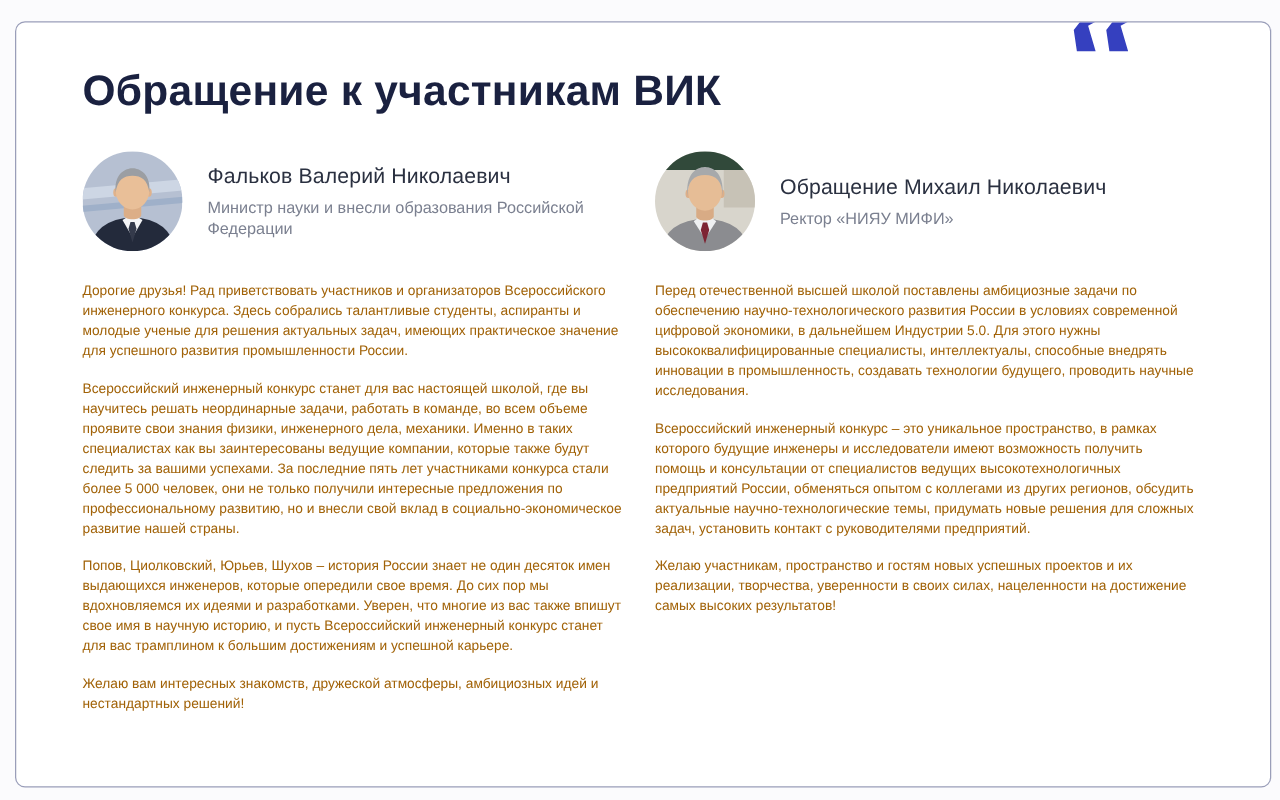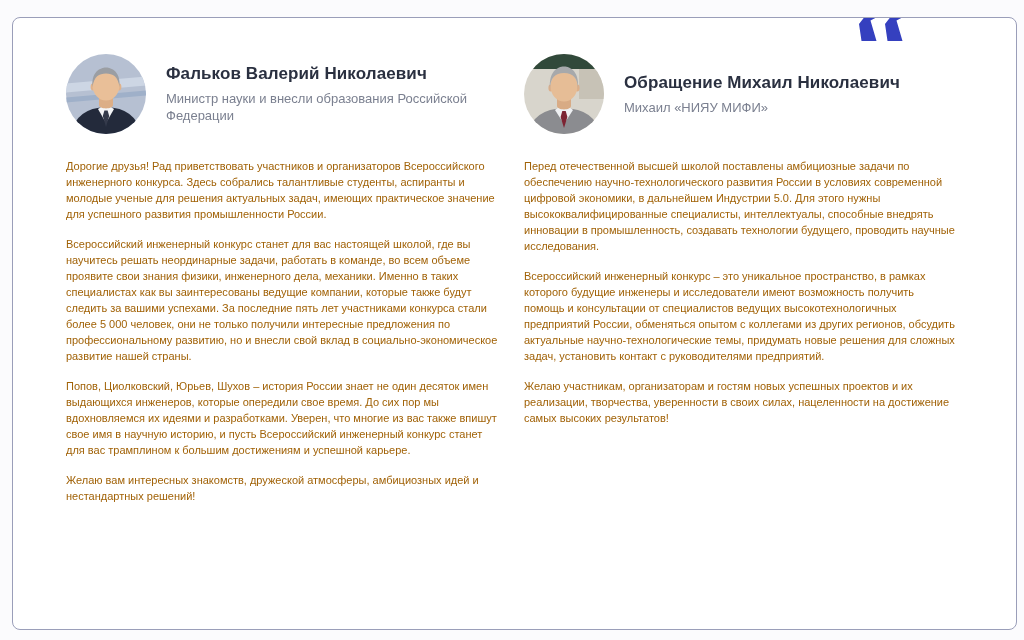--- a/index.html
+++ b/index.html
@@ -45,21 +45,21 @@
     width: 80px; height: 80px;
     border-radius: 50%;
     overflow: hidden;
     flex: none;
     display: block;
   }
   .avatar svg { display: block; }
   .ident h3 {
     margin: 0 0 6px 0;
     font-size: 17px;
-    font-weight: bold;
+    font-weight: normal;
     color: #2a3040;
     letter-spacing: .1px;
   }
   .ident .role {
     margin: 0;
     font-size: 13px;
     line-height: 17px;
     color: #7b8090;
   }
   .para {
@@ -74,20 +74,21 @@
 
 <div class="card">
 
   <div class="quote-badge">
     <svg width="52" height="37" viewBox="0 0 52 37" xmlns="http://www.w3.org/2000/svg">
       <path d="M15 1 L23 10 L12.5 15.5 L18.5 36 L3.5 36 L1 19 Z" fill="#3540bf"></path>
       <path d="M41 1 L49 10 L38.5 15.5 L44.5 36 L29.5 36 L27 19 Z" fill="#3540bf"></path>
     </svg>
   </div>
 
+  <h1 class="page-title">Обращение к участникам ВИК</h1>
 
   <div class="columns">
 
     <section class="col">
       <header class="profile">
         <span class="avatar">
           <svg width="80" height="80" viewBox="0 0 80 80" xmlns="http://www.w3.org/2000/svg">
             <rect width="80" height="80" fill="#b6c0d2"></rect>
             <rect x="-6" y="26" width="92" height="9" fill="#cdd6e4" transform="rotate(-5 40 30)"></rect>
             <rect x="-6" y="40" width="92" height="5" fill="#9fb0c9" transform="rotate(-5 40 42)"></rect>
@@ -124,22 +125,22 @@
             <path d="M38.3 57 L36.6 63 L40 74 L43.4 63 L41.7 57 Z" fill="#7d2433"></path>
             <path d="M33 43 h14 v9 c0 4.5 -14 4.5 -14 0 Z" fill="#d8ab85"></path>
             <ellipse cx="26.6" cy="34" rx="2.2" ry="3.4" fill="#ddaf89"></ellipse>
             <ellipse cx="53.4" cy="34" rx="2.2" ry="3.4" fill="#ddaf89"></ellipse>
             <ellipse cx="40" cy="32" rx="13.5" ry="15.5" fill="#e6bd96"></ellipse>
             <path d="M26 36 C24 14 37 12.5 40 12.5 C43 12.5 56 14 54 36 C54 24 49 19 40 19 C31 19 26 24 26 36 Z" fill="#a7a9ab"></path>
           </svg>
         </span>
         <div class="ident">
           <h3>Обращение Михаил Николаевич</h3>
-          <p class="role">Михаил «НИЯУ МИФИ»</p>
+          <p class="role">Ректор «НИЯУ МИФИ»</p>
         </div>
       </header>
       <p class="para">Перед отечественной высшей школой поставлены амбициозные задачи по обеспечению научно-технологического развития России в условиях современной цифровой экономики, в дальнейшем Индустрии 5.0. Для этого нужны высококвалифицированные специалисты, интеллектуалы, способные внедрять инновации в промышленность, создавать технологии будущего, проводить научные исследования.</p>
       <p class="para">Всероссийский инженерный конкурс – это уникальное пространство, в рамках которого будущие инженеры и исследователи имеют возможность получить помощь и консультации от специалистов ведущих высокотехнологичных предприятий России, обменяться опытом с коллегами из других регионов, обсудить актуальные научно-технологические темы, придумать новые решения для сложных задач, установить контакт с руководителями предприятий.</p>
-      <p class="para">Желаю участникам, организаторам и гостям новых успешных проектов и их реализации, творчества, уверенности в своих силах, нацеленности на достижение самых высоких результатов!</p>
+      <p class="para">Желаю участникам, пространство и гостям новых успешных проектов и их реализации, творчества, уверенности в своих силах, нацеленности на достижение самых высоких результатов!</p>
     </section>
 
   </div>
 </div>
 
 </body></html>

